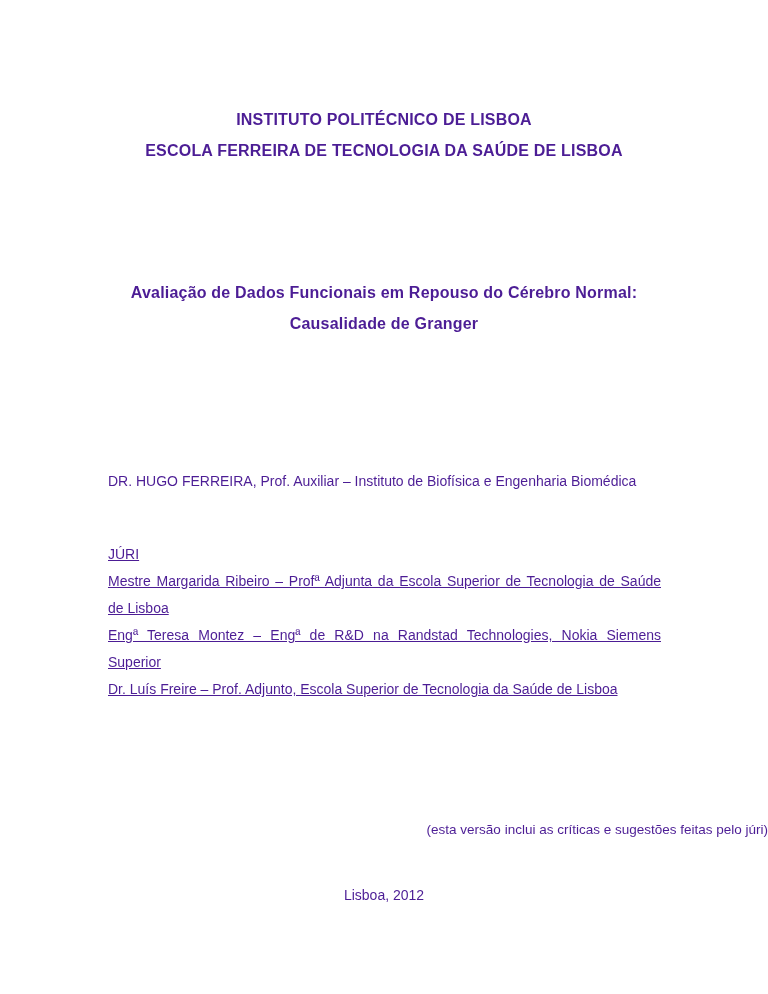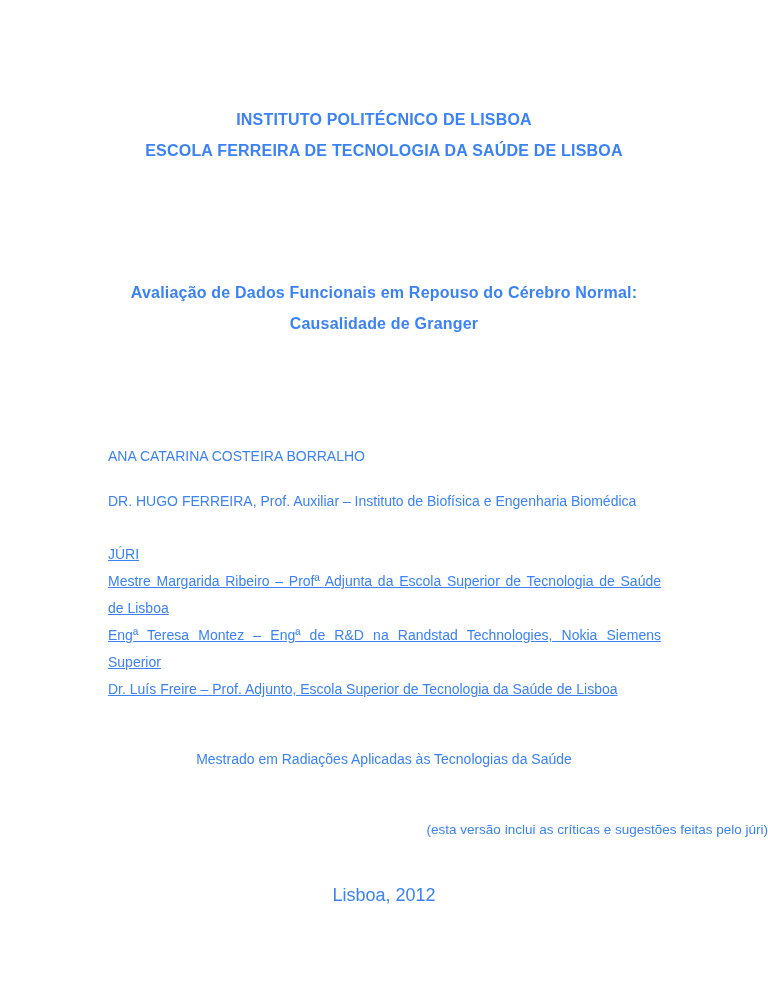--- a/index.html
+++ b/index.html
@@ -6,21 +6,21 @@
     margin: 0;
     padding: 0;
     background: #ffffff;
   }
   .page {
     position: relative;
     width: 768px;
     height: 994px;
     background: #ffffff;
     font-family: "Liberation Sans", "DejaVu Sans", sans-serif;
-    color: #3b82f6;
+    color: #4c1d95;
     overflow: hidden;
   }
   .centered {
     position: absolute;
     left: 0;
     right: 0;
     text-align: center;
   }
   .bold-block {
     font-size: 16px;
@@ -66,54 +66,52 @@
     line-height: 29px;
   }
   .note-block {
     top: 820px;
     font-size: 13.5px;
     line-height: 20px;
     text-align: right;
   }
   .footer-block {
     top: 885px;
-    font-size: 18px;
+    font-size: 14px;
     line-height: 20px;
   }
 </style>
 </head>
 <body>
 
 <div class="page">
 
   <div class="centered bold-block header-block">
     <div>INSTITUTO POLITÉCNICO DE LISBOA</div>
     <div>ESCOLA FERREIRA DE TECNOLOGIA DA SAÚDE DE LISBOA</div>
   </div>
 
   <div class="centered bold-block title-block">
     <div>Avaliação de Dados Funcionais em Repouso do Cérebro Normal:</div>
     <div>Causalidade de Granger</div>
   </div>
 
   <div class="author-block">
-    <div>ANA CATARINA COSTEIRA BORRALHO</div>
     <div class="supervisor-line">DR. HUGO FERREIRA, Prof. Auxiliar – Instituto de Biofísica e Engenharia Biomédica</div>
   </div>
 
   <div class="jury-block">
     <div>JÚRI</div>
     <div class="jury-line-justified">Mestre Margarida Ribeiro – Profª Adjunta da Escola Superior de Tecnologia de Saúde</div>
     <div>de Lisboa</div>
     <div class="jury-line-justified">Engª Teresa Montez – Engª de R&amp;D na Randstad Technologies, Nokia Siemens</div>
     <div>Superior</div>
     <div>Dr. Luís Freire – Prof. Adjunto, Escola Superior de Tecnologia da Saúde de Lisboa</div>
   </div>
 
   <div class="centered program-block">
-    <div>Mestrado em Radiações Aplicadas às Tecnologias da Saúde</div>
   </div>
 
   <div class="centered note-block">(esta versão inclui as críticas e sugestões feitas pelo júri)</div>
 
   <div class="centered footer-block">Lisboa, 2012</div>
 
 </div>
 
 </body></html>

